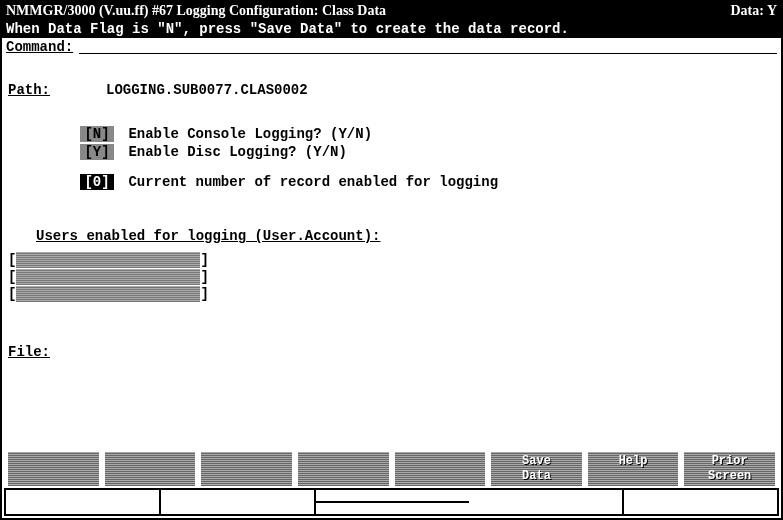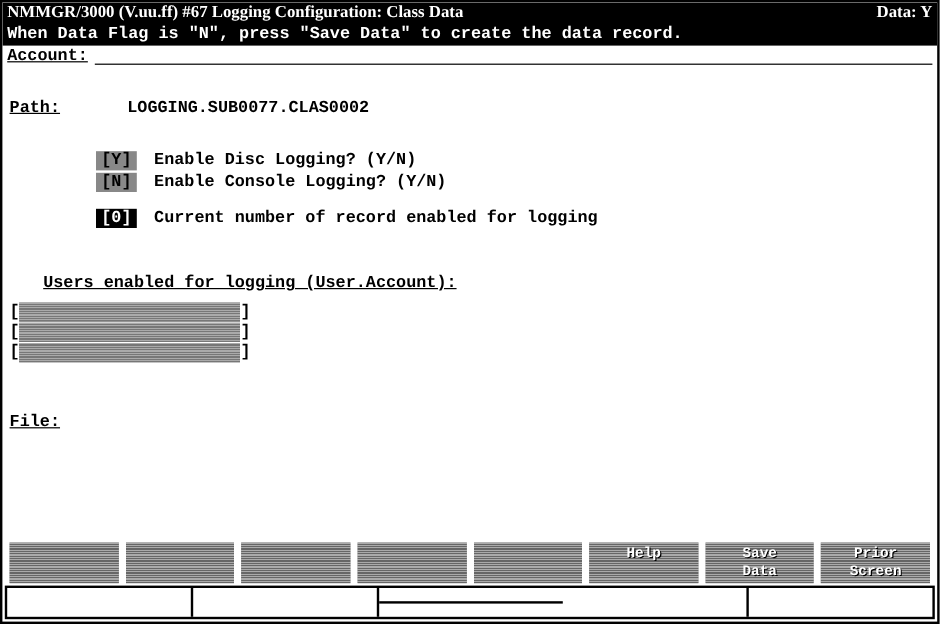--- a/index.html
+++ b/index.html
@@ -145,39 +145,39 @@
   <span>NMMGR/3000 (V.uu.ff) #67 Logging Configuration: Class Data</span>
   <span>
     <span>Data:</span>
     <span>Y</span>
   </span>
 </div>
 
 <div class="hintbar">When Data Flag is "N", press "Save Data" to create the data record.</div>
 
 <div class="cmdline">
-  <span class="cmdlabel">Account:</span>
+  <span class="cmdlabel">Command:</span>
   <input class="cmdinput" type="text" value="" style="">
 </div>
 
 <div class="content">
 
   <div class="row" style="margin-top:18px;gap:44px;">
     <span class="lbl">Path:</span>
     <span>LOGGING.SUB0077.CLAS0002</span>
   </div>
 
   <div class="space-top">
     <div class="optrow">
+      <span class="field-bracket light">[N]</span>
+      <span>Enable Console Logging? (Y/N)</span>
+    </div>
+    <div class="optrow">
       <span class="field-bracket light">[Y]</span>
       <span>Enable Disc Logging? (Y/N)</span>
-    </div>
-    <div class="optrow">
-      <span class="field-bracket light">[N]</span>
-      <span>Enable Console Logging? (Y/N)</span>
     </div>
     <div class="optrow" style="margin-top:14px;">
       <span class="field-bracket">[0]</span>
       <span>Current number of record enabled for logging</span>
     </div>
   </div>
 
   <div class="section-label">Users enabled for logging (User.Account):</div>
   <div class="userfield">
     <span class="br">[</span>
@@ -199,22 +199,22 @@
     <span class="lbl">File:</span>
   </div>
 </div>
 
 <div class="fkeys">
   <div class="fkey"></div>
   <div class="fkey"></div>
   <div class="fkey"></div>
   <div class="fkey"></div>
   <div class="fkey"></div>
+  <div class="fkey">Save<br>Data</div>
   <div class="fkey">Help</div>
-  <div class="fkey">Save<br>Data</div>
   <div class="fkey">Prior<br>Screen</div>
 </div>
 
 <div class="bottombar">
   <div class="seg"></div>
   <div class="seg"></div>
   <div class="midwrap">
     <div class="midtop"></div>
     <div class="midbot"></div>
   </div>

